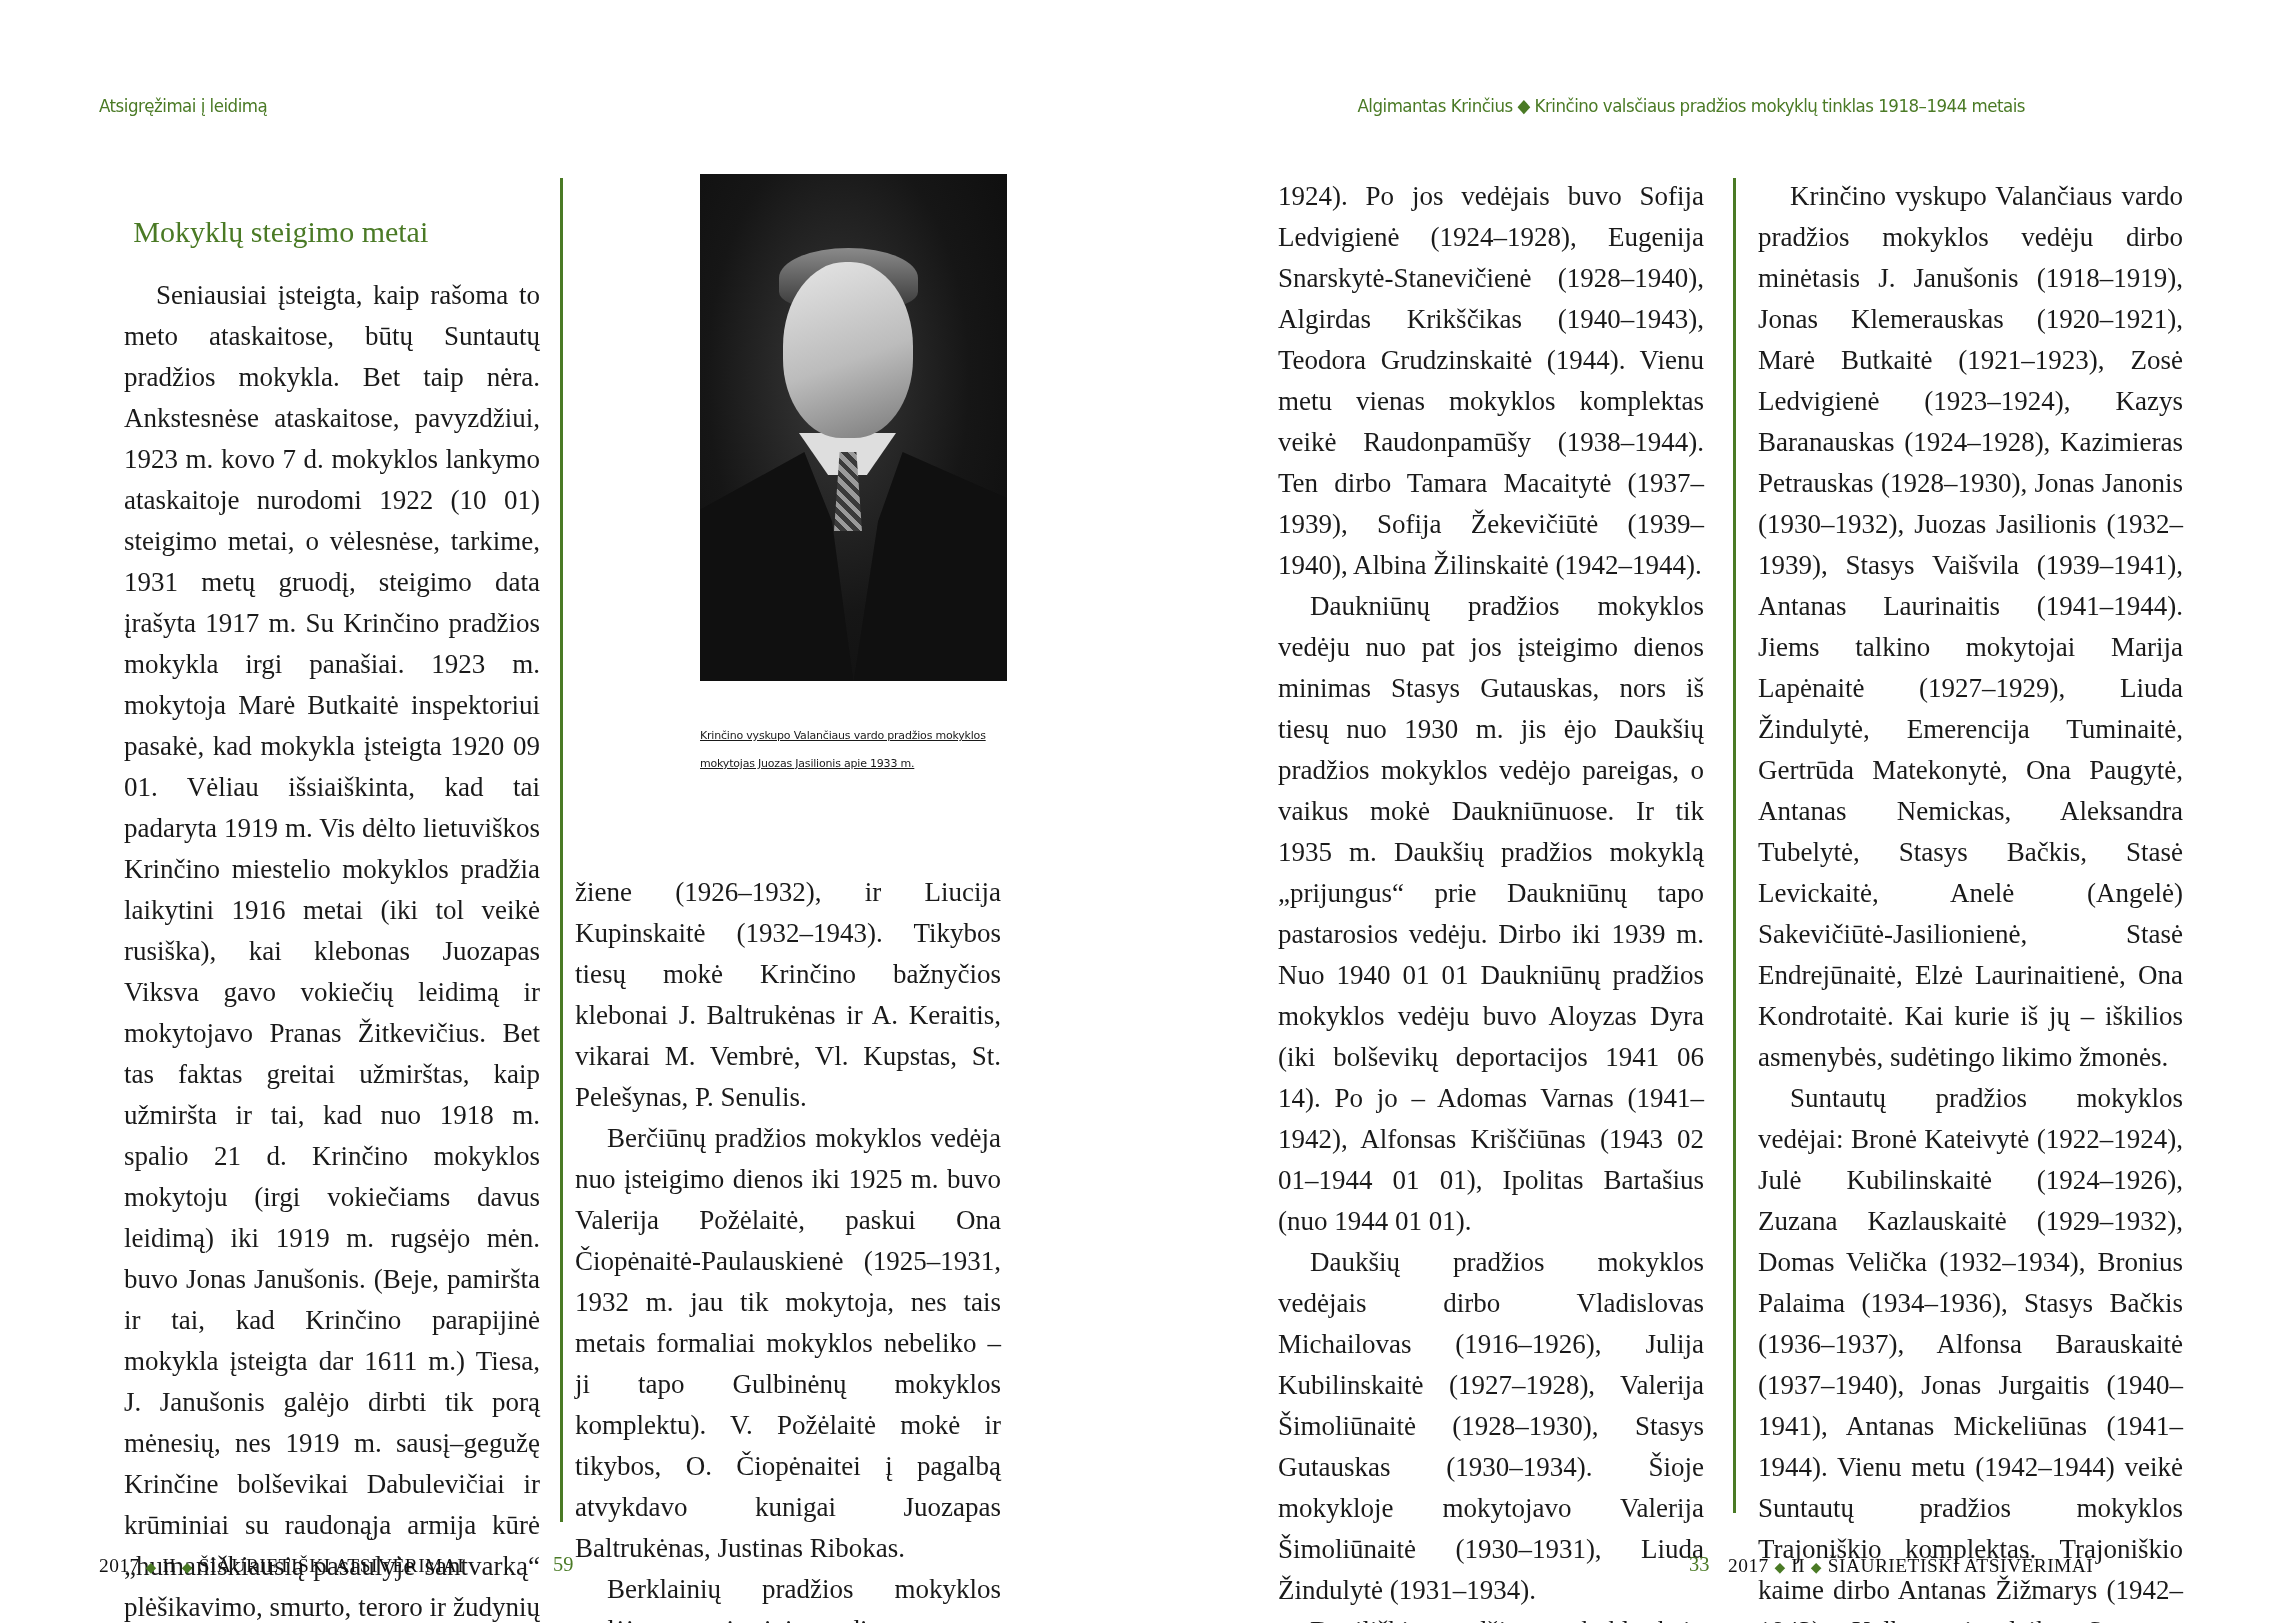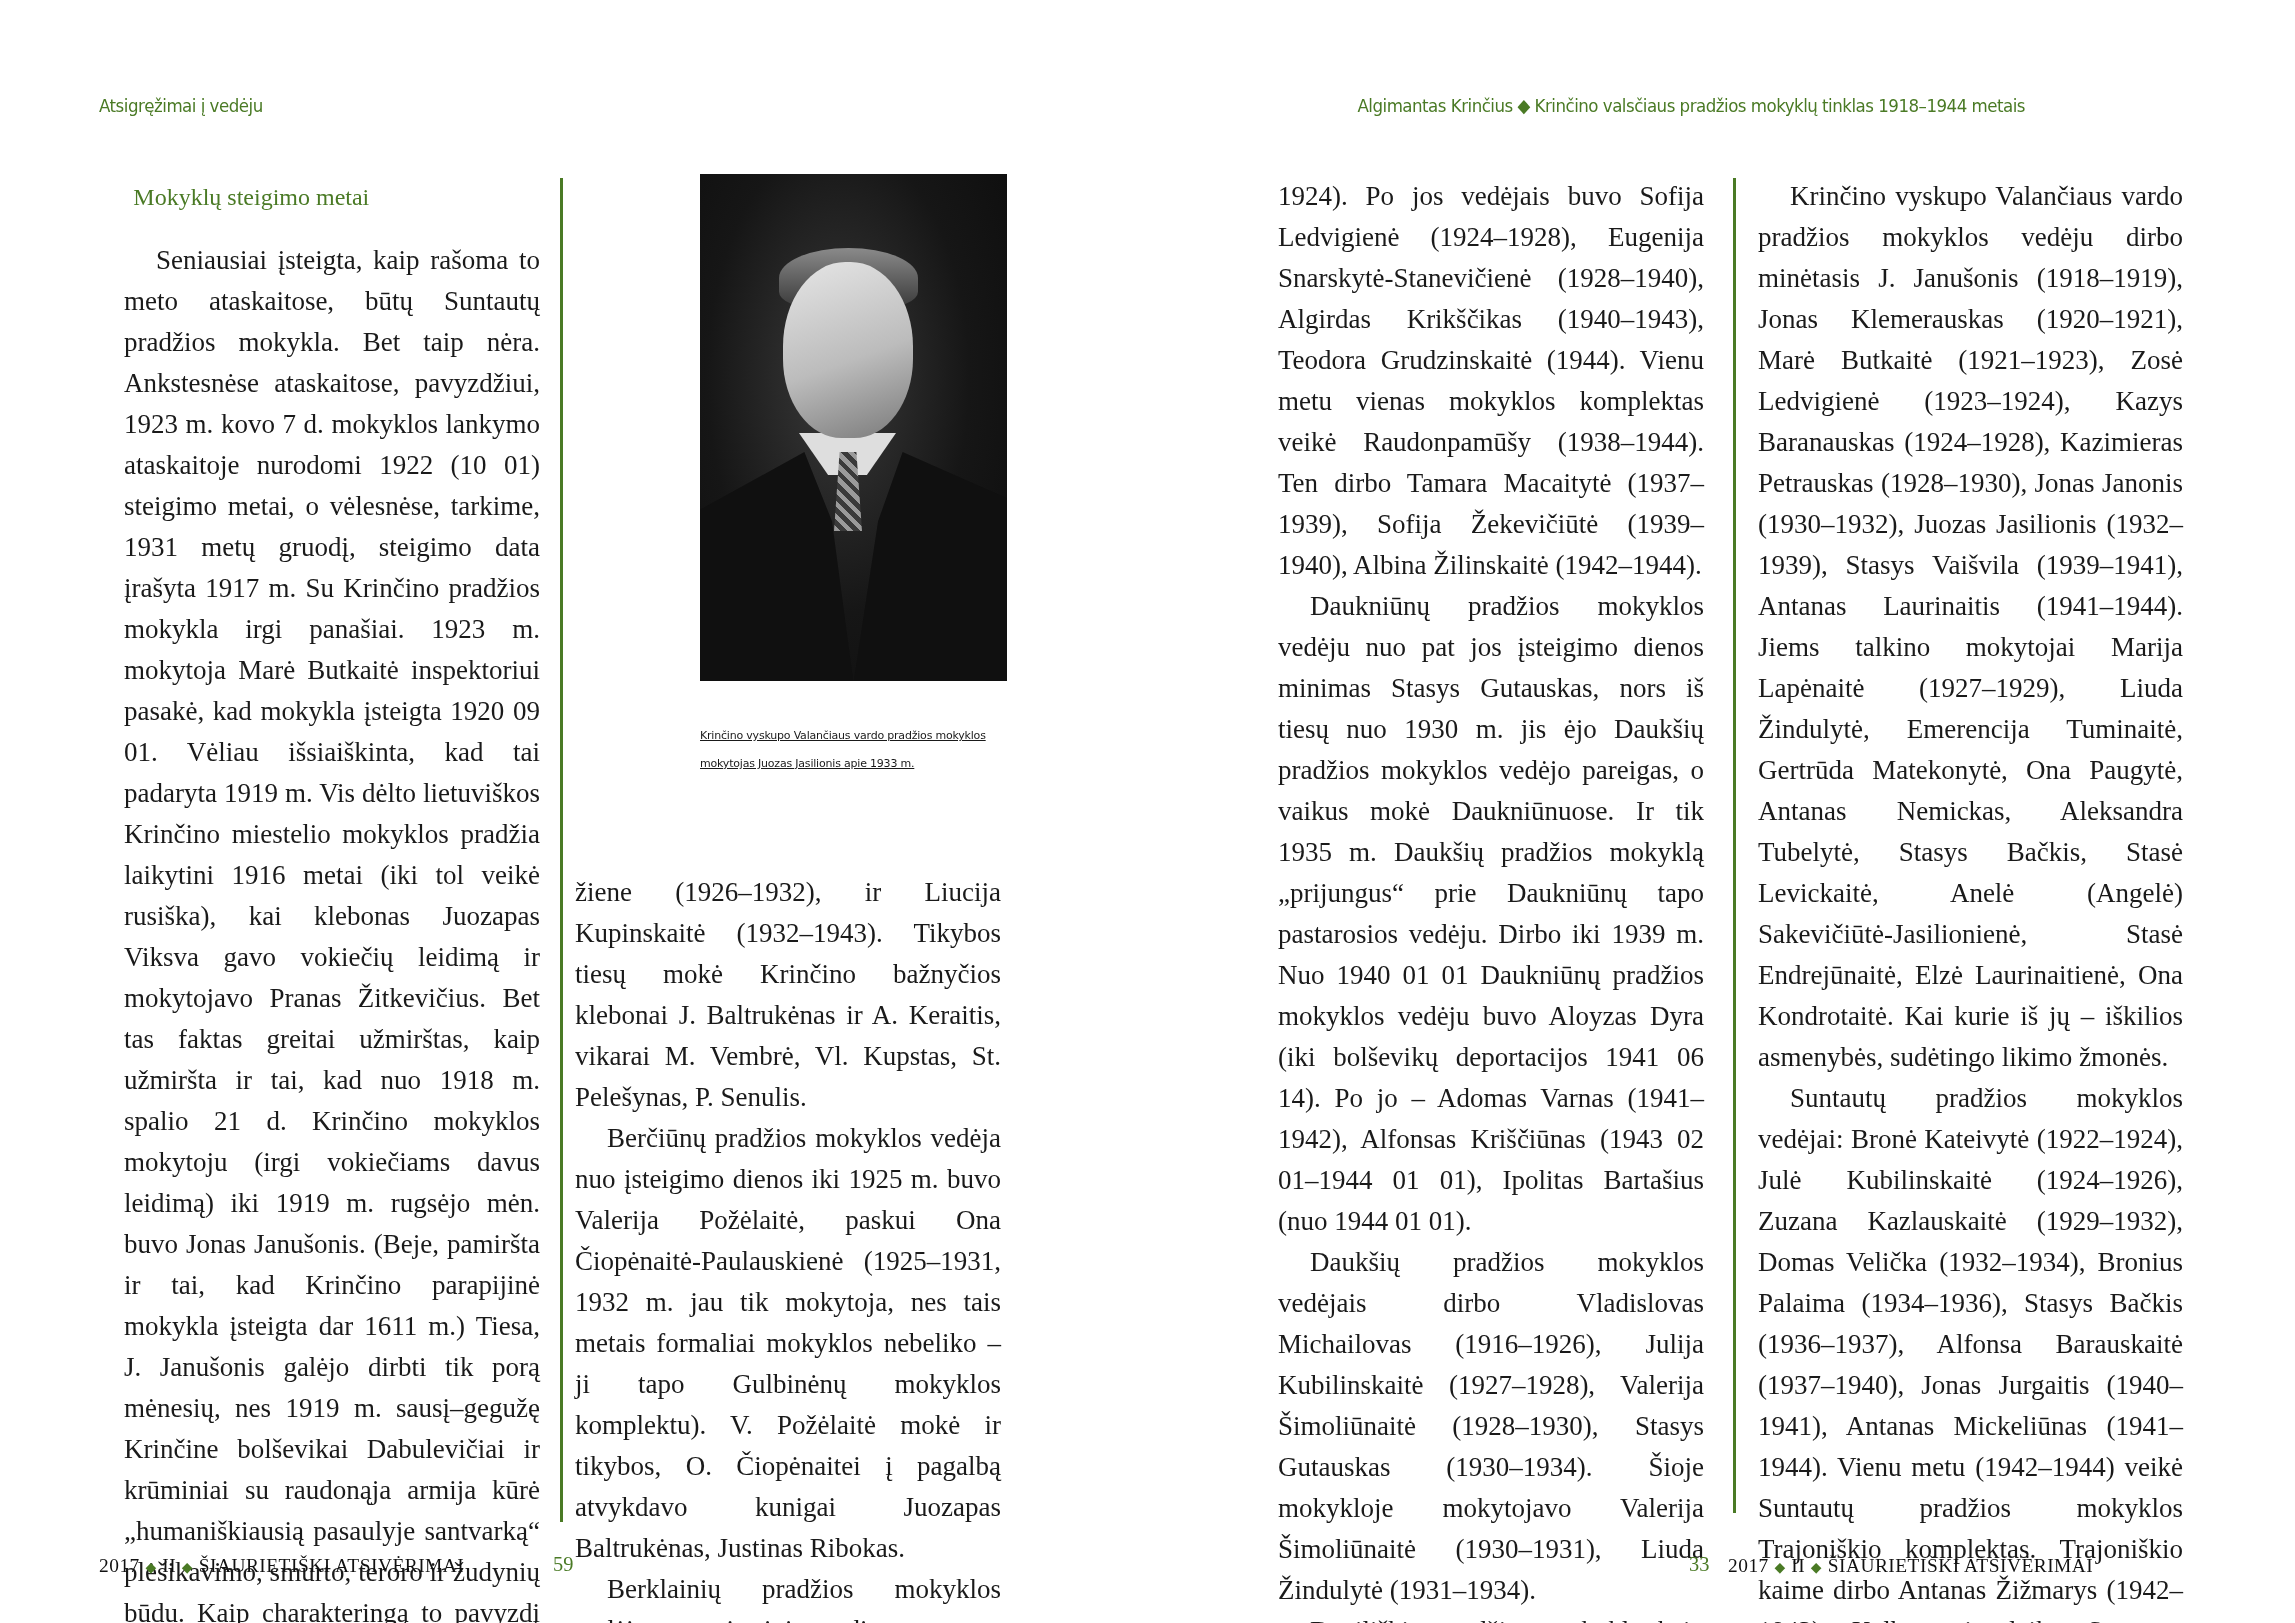--- a/index.html
+++ b/index.html
@@ -5,36 +5,36 @@
   * { box-sizing: border-box; margin: 0; padding: 0; }
   html, body { width: 2295px; height: 1623px; background: #ffffff; overflow: hidden; }
   body { position: relative; font-family: "Liberation Serif", "DejaVu Serif", serif; color: #1a1a1a; }
   .running-head { position: absolute; top: 95px; font-family: "DejaVu Sans", "Liberation Sans", sans-serif; font-size: 18.5px; color: #4a7a25; letter-spacing: -0.5px; font-stretch: condensed; }
   .running-head.left { left: 99px; }
   .running-head.right { right: 270px; margin-left: 20px; }
   .rule { position: absolute; width: 2.8px; background: #4a7a25; }
   .col { position: absolute; font-size: 27px; line-height: 41px; text-align: justify; hyphens: manual; }
   .col p { text-indent: 32px; }
   .col p.noindent { text-indent: 0; }
-  .section-title { color: #4a7a25; font-size: 24px; line-height: 42px; margin-left: 0; font-weight: normal; }
+  .section-title { color: #4a7a25; font-size: 30px; line-height: 42px; margin-left: 0; font-weight: normal; margin-top: 35px; }
   .photo { position: absolute; left: 700px; top: 174px; width: 307px; height: 507px; background: radial-gradient(ellipse at 45% 40%, #3a3a3a 0%, #161616 55%, #0c0c0c 100%); overflow: hidden; }
   .photo .head { position: absolute; left: 83px; top: 88px; width: 130px; height: 176px; border-radius: 48% 48% 45% 45%; background: linear-gradient(160deg, #e6e6e6 0%, #bcbcbc 55%, #7a7a7a 100%); }
   .photo .hair { position: absolute; left: 79px; top: 74px; width: 139px; height: 60px; border-radius: 55% 55% 30% 30%; background: linear-gradient(180deg, #8a8a8a 0%, #3a3a3a 100%); }
   .photo .collar { position: absolute; left: 99px; top: 259px; width: 97px; height: 42px; background: #dedede; clip-path: polygon(0 0, 100% 0, 70% 100%, 30% 100%); }
   .photo .tie { position: absolute; left: 134px; top: 278px; width: 28px; height: 79px; background: repeating-linear-gradient(45deg, #9a9a9a 0 4.6px, #3a3a3a 4.6px 9.3px); clip-path: polygon(20% 0, 80% 0, 100% 100%, 0 100%); }
   .photo .suit { position: absolute; left: 0; top: 278px; width: 307px; height: 231px; background: #101010; clip-path: polygon(0 25%, 34% 0, 43% 30%, 50% 100%, 58% 30%, 66% 0, 100% 20%, 100% 100%, 0 100%); }
   .caption { position: absolute; left: 700px; top: 722px; width: 324px; font-family: "DejaVu Sans", "Liberation Sans", sans-serif; font-size: 11px; line-height: 28px; color: #1a1a1a; letter-spacing: -0.2px; text-decoration: underline; }
   .footer { position: absolute; top: 1555px; font-family: "Liberation Serif", serif; font-size: 19.4px; color: #111; letter-spacing: 0.5px; }
   .footer .diamond { color: #4a7a25; font-size: 14px; margin: 0 5.6px; }
   .page-num { position: absolute; top: 1553px; font-size: 20.4px; color: #4a7a25; font-family: "Liberation Serif", serif; }
 </style>
 </head>
 <body>
 
-<div class="running-head left">Atsigręžimai į vedėju</div>
+<div class="running-head left">Atsigręžimai į leidimą</div>
 <div class="running-head right">Algimantas Krinčius ◆ Krinčino valsčiaus pradžios mokyklų tinklas 1918–1944 metais</div>
 
 <div class="rule" style="left:560px; top:178px; height:1344px;"></div>
 <div class="rule" style="left:1733px; top:178px; height:1335px;"></div>
 
 <div class="col" style="left:124px; top:176px; width:416px;">
   <h2 class="section-title" style="margin-left:9.3px; margin-bottom:22px;">Mokyklų steigimo metai</h2>
   <p>Seniausiai įsteigta, kaip rašoma to meto ataskaitose, būtų Suntautų pradžios mokykla. Bet taip nėra. Ankstesnėse ataskaitose, pavyzdžiui, 1923 m. kovo 7 d. mokyklos lankymo ataskaitoje nurodomi 1922 (10 01) steigimo metai, o vėlesnėse, tarkime, 1931 metų gruodį, steigimo data įrašyta 1917 m. Su Krinčino pradžios mokykla irgi panašiai. 1923 m. mokytoja Marė Butkaitė inspektoriui pasakė, kad mokykla įsteigta 1920 09 01. Vėliau išsiaiškinta, kad tai padaryta 1919 m. Vis dėlto lietuviškos Krinčino miestelio mokyklos pradžia laikytini 1916 metai (iki tol veikė rusiška), kai klebonas Juozapas Viksva gavo vokiečių leidimą ir mokytojavo Pranas Žitkevičius. Bet tas faktas greitai užmirštas, kaip užmiršta ir tai, kad nuo 1918 m. spalio 21 d. Krinčino mokyklos mokytoju (irgi vokiečiams davus leidimą) iki 1919 m. rugsėjo mėn. buvo Jonas Janušonis. (Beje, pamiršta ir tai, kad Krinčino parapijinė mokykla įsteigta dar 1611 m.) Tiesa, J. Janušonis galėjo dirbti tik porą mėnesių, nes 1919 m. sausį–gegužę Krinčine bolševikai Dabulevičiai ir krūminiai su raudonąja armija kūrė „humaniškiausią pasaulyje santvarką“ plėšikavimo, smurto, teroro ir žudynių būdu. Kaip charakteringą to pavyzdį galima paminėti 1919 m. balandžio 27 d. savo namuose Miežiūnuose bolševikų nušautą 22 metų merginą Oną Luomonaitę.</p>
 
 </div>

